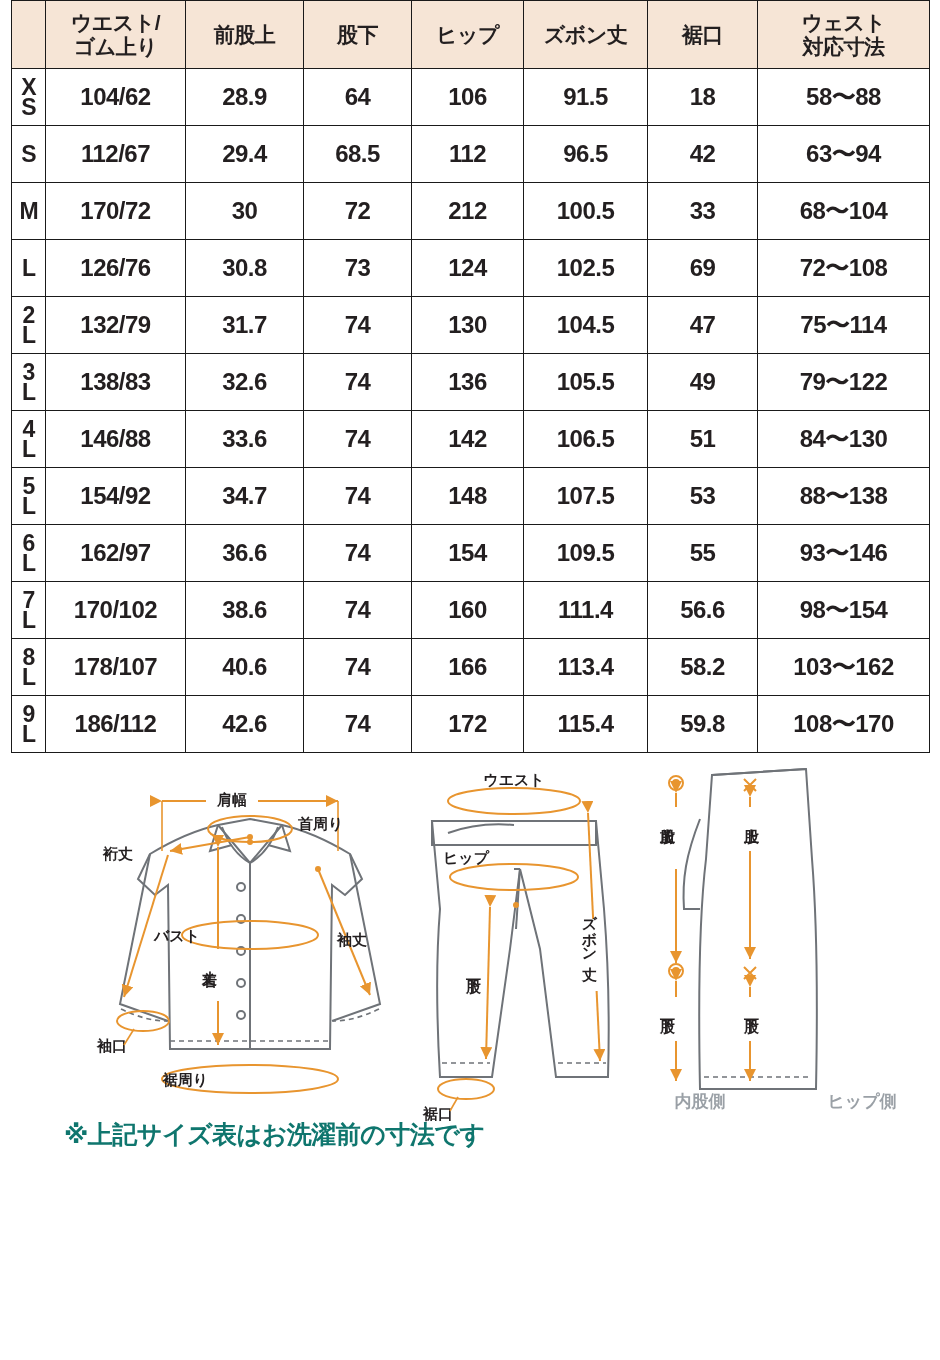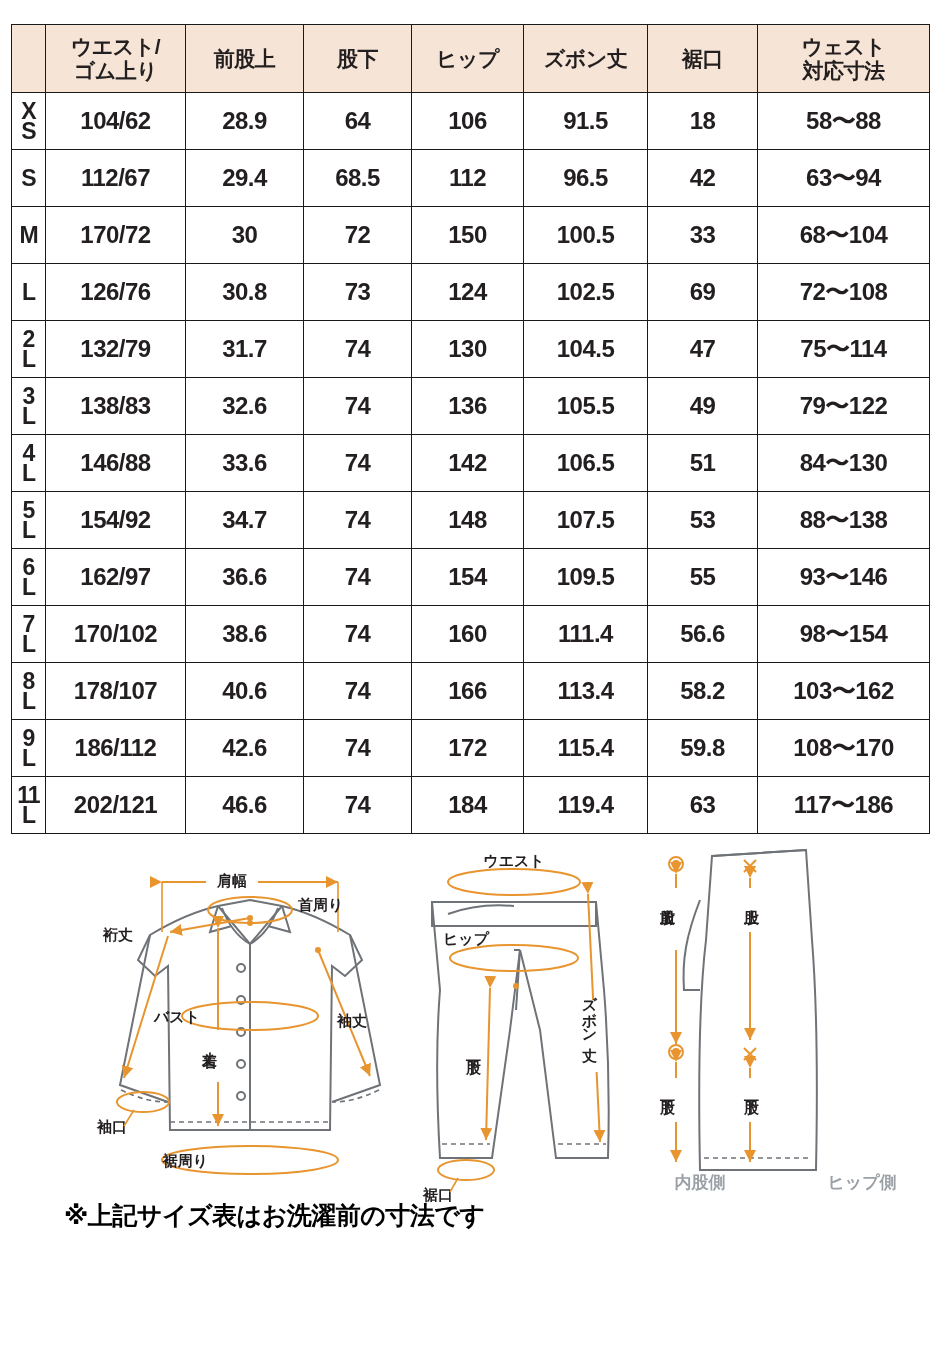--- a/index.html
+++ b/index.html
@@ -19,21 +19,21 @@
   .page {
     width: 940px;
     height: 1360px;
     position: relative;
   }
 
   
   table.size-table {
     border-collapse: collapse;
     width: 918px;
-    margin: 24px 11px 0 11px;
+    margin: 0 11px 0 11px;
     table-layout: fixed;
   }
   table.size-table th,
   table.size-table td {
     border: 1px solid #1a1a1a;
     text-align: center;
     vertical-align: middle;
     font-weight: bold;
     color: #231f20;
     padding: 0;
@@ -84,21 +84,21 @@
     margin-top: 6px;
   }
   .illus svg { display: block; }
 
   .footnote {
     position: absolute;
     left: 64px;
     bottom: 8px;
     font-size: 25px;
     font-weight: bold;
-    color: #000000;
+    color: #0f766e;
     letter-spacing: -0.5px;
   }
 </style>
 </head>
 <body>
 
 <div class="page">
 
   <table class="size-table">
     <colgroup>
@@ -166,21 +166,21 @@
           <td>42</td>
           <td>63〜94</td>
         </tr>
         <tr>
           <td class="size-label">
             <span class="stack">M</span>
           </td>
           <td>170/72</td>
           <td>30</td>
           <td>72</td>
-          <td>150</td>
+          <td>212</td>
           <td>100.5</td>
           <td>33</td>
           <td>68〜104</td>
         </tr>
         <tr>
           <td class="size-label">
             <span class="stack">L</span>
           </td>
           <td>126/76</td>
           <td>30.8</td>
@@ -286,33 +286,20 @@
             <span class="stack">9</span>
             <span class="stack">L</span>
           </td>
           <td>186/112</td>
           <td>42.6</td>
           <td>74</td>
           <td>172</td>
           <td>115.4</td>
           <td>59.8</td>
           <td>108〜170</td>
-        </tr>
-        <tr>
-          <td class="size-label">
-            <span class="stack">11</span>
-            <span class="stack">L</span>
-          </td>
-          <td>202/121</td>
-          <td>46.6</td>
-          <td>74</td>
-          <td>184</td>
-          <td>119.4</td>
-          <td>63</td>
-          <td>117〜186</td>
         </tr>
       </tbody>
   </table>
 
   <div class="illus">
     <svg width="940" height="400" viewBox="0 0 940 400" xmlns="http://www.w3.org/2000/svg">
       <defs>
         <style>
           .gl { fill: none; stroke: #6f7378; stroke-width: 2; }
           .gdash { fill:none; stroke:#6f7378; stroke-width:1.6; stroke-dasharray:5 4; }

